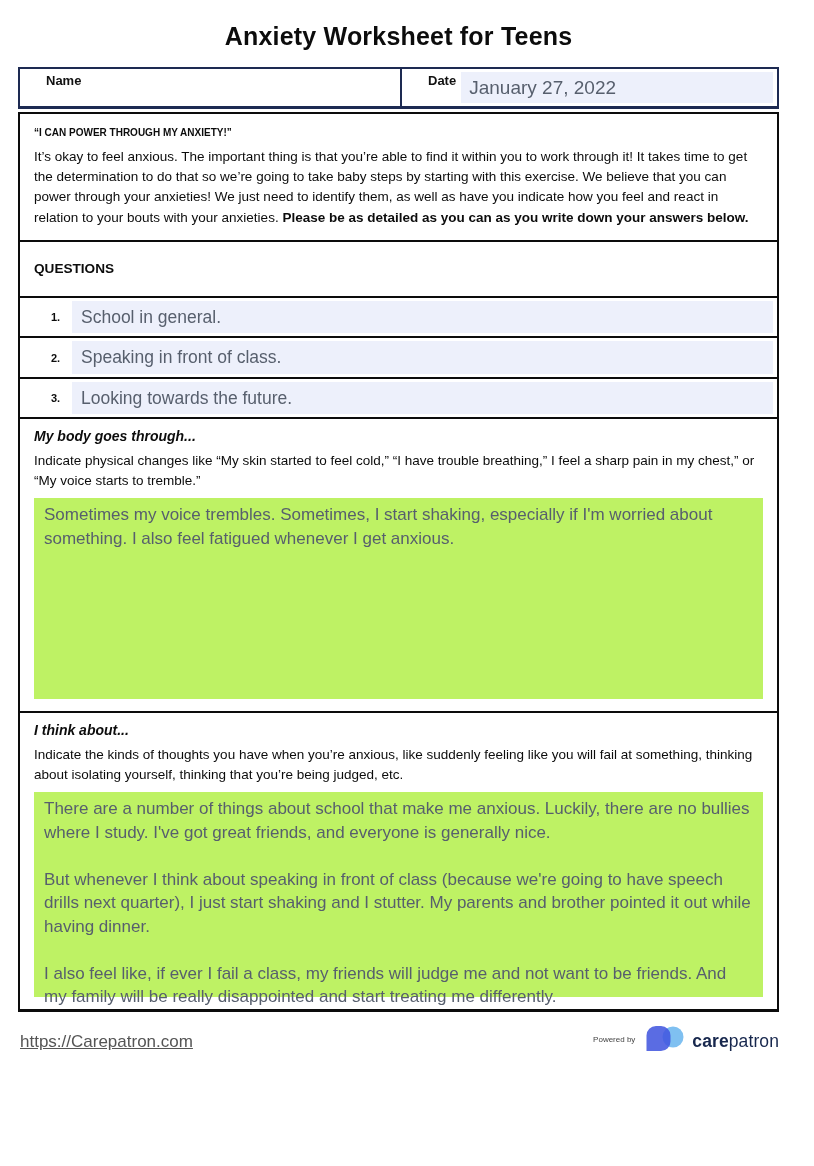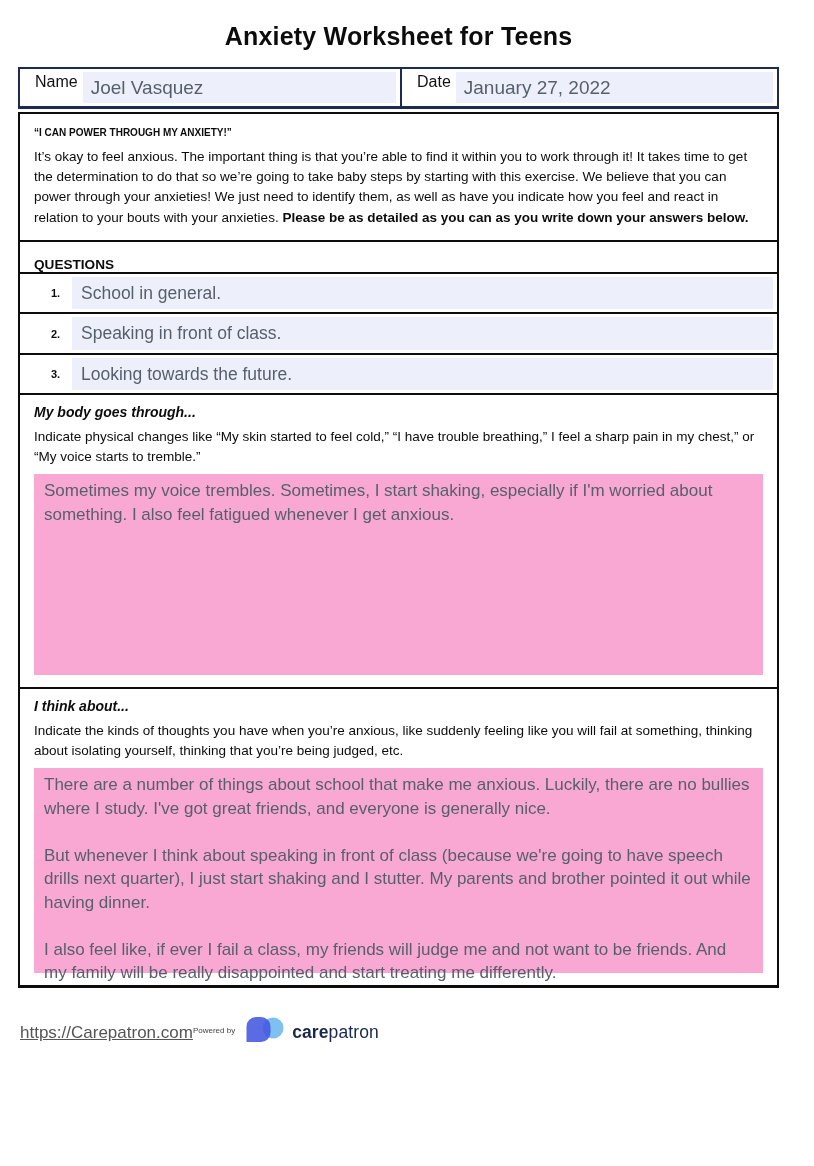--- a/index.html
+++ b/index.html
@@ -21,21 +21,21 @@
   
   .id-table {
     display: flex; height: 42px;
     border: 2px solid #1d2a52; border-bottom-width: 3px;
     background: #ffffff;
   }
   .id-cell { display: flex; align-items: stretch; }
   .id-cell.name-cell { width: 382px; border-right: 2px solid #1d2a52; }
   .id-cell.date-cell { flex: 1; }
   .id-label {
-    font-size: 16px; color: #111; padding: 4px 3px 0 15px; white-space: nowrap;
+    font-size: 13px; color: #111; padding: 4px 3px 0 26px; white-space: nowrap; font-weight: bold;
   }
   .id-value {
     flex: 1; background: #edf0fb; margin: 3px 4px 3px 2px;
     font-size: 19px; color: #575f6d;
     display: flex; align-items: center; padding-left: 8px;
     overflow: hidden; white-space: nowrap;
   }
 
   
   .main-box {
@@ -43,21 +43,21 @@
     border: 2px solid #0c0c0c; border-bottom-width: 3px;
   }
   .intro {
     padding: 13px 14px 12px 14px;
     border-bottom: 2px solid #0c0c0c;
   }
   .intro h2 { font-size: 10px; font-weight: bold; margin-bottom: 9px; }
   .intro p { font-size: 13.5px; line-height: 20.2px; }
 
   .bar-row {
-    height: 32px; display: flex; align-items: flex-end;
+    height: 56px; display: flex; align-items: center;
     padding: 0 14px; font-size: 13.6px; font-weight: bold;
     border-bottom: 2px solid #0c0c0c;
   }
 
   .answer-row {
     height: 40.5px; display: flex; align-items: stretch;
     padding: 3px 4px 3px 0;
     border-bottom: 2px solid #0c0c0c;
   }
   .answer-num {
@@ -77,34 +77,33 @@
   }
   .sub-section.last { border-bottom: none; }
   .sub-section h3 {
     font-size: 14px; font-weight: bold; font-style: italic;
     margin-bottom: 7px;
   }
   .sub-section .instructions {
     font-size: 13.5px; line-height: 20px; margin-bottom: 7px;
   }
   .textarea {
-    background: #f9a8d4; color: #575f6d;
+    background: #bef264; color: #575f6d;
     font-size: 17px; line-height: 23.5px;
     padding: 5px 10px 5px 10px;
     white-space: pre-wrap;
     width: 100%;
   }
   .textarea.body-area { height: 201px; }
   .textarea.think-area { height: 205px; }
 
   
   .footer {
-    display: flex; align-items: center;
+    display: flex; justify-content: space-between; align-items: center;
     padding: 12px 0 0 2px;
-    margin-top: 15px;
   }
   .site-link {
     font-size: 17px; color: #555555; text-decoration: underline;
     cursor: pointer;
   }
   .brand { display: flex; align-items: center; }
   .powered { font-size: 8px; color: #444444; margin-right: 9px; padding-bottom: 4px; }
   .logo-icon { display: inline-block; margin-right: 4px; }
   .wordmark { font-size: 17.5px; color: #17274d; letter-spacing: 0.1px; }
   .wordmark b { font-weight: bold; }
@@ -112,23 +111,20 @@
 </head>
 <body>
 
 <div class="page">
 
   <div class="page-title">Anxiety Worksheet for Teens</div>
 
   <div class="id-table">
     <div class="id-cell name-cell">
       <span class="id-label">Name</span>
-      <div class="id-value">
-        <span>Joel Vasquez</span>
-      </div>
     </div>
     <div class="id-cell date-cell">
       <span class="id-label">Date</span>
       <div class="id-value">
         <span>January 27, 2022</span>
       </div>
     </div>
   </div>
 
   <div class="main-box">

